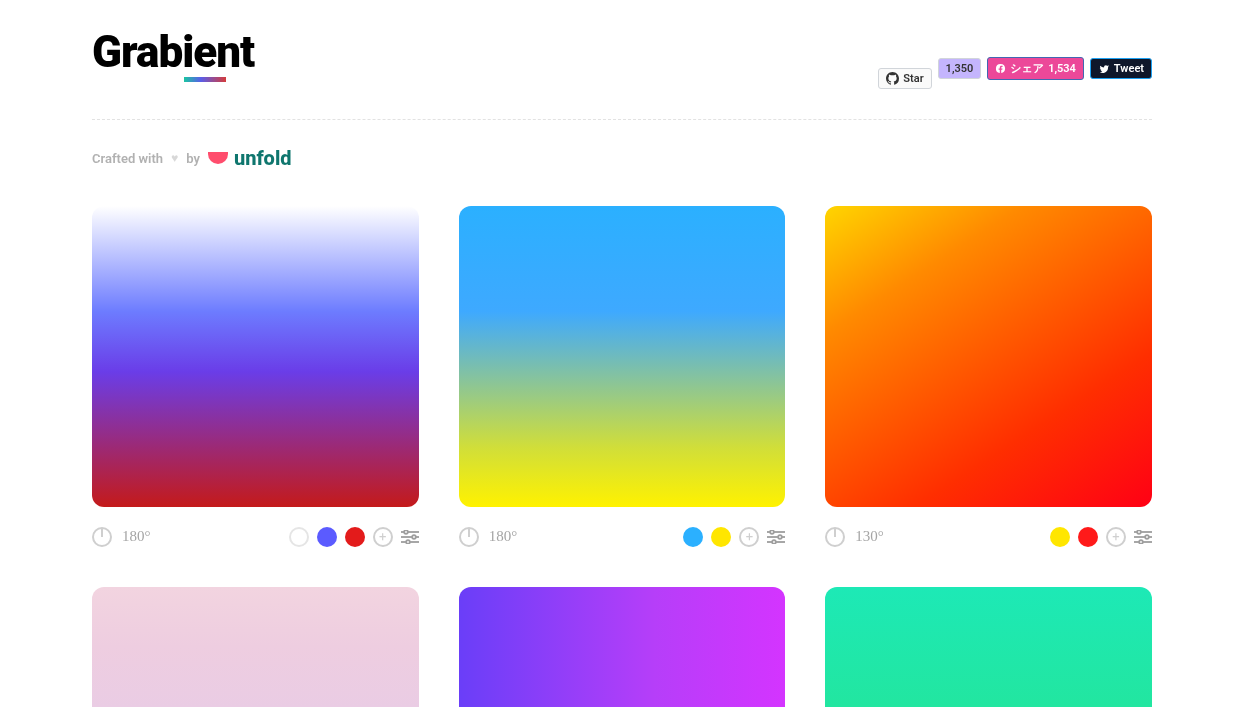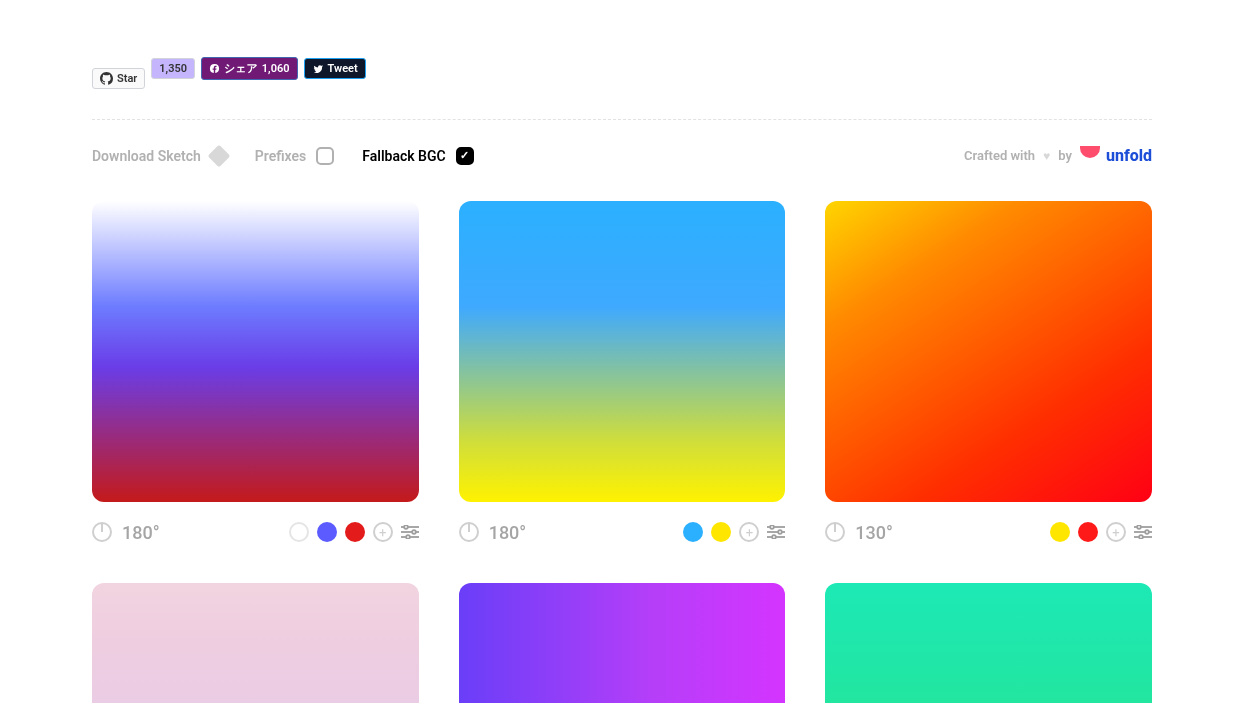--- a/index.html
+++ b/index.html
@@ -49,21 +49,21 @@
   font-weight: 600;
   border-radius: 3px;
   padding: 3px 7px;
   cursor: pointer;
   border: 1px solid #ccc;
   background: #f5f5f5;
   color: #333;
 }
 .social-btn.github { background: #fafafa; border-color: #d1d5da; margin-top: 20px; }
 .social-btn.github-count { background: #c4b5fd; border-color: #d1d5da; }
-.social-btn.facebook { background: #701a75; color: #fff; border-color: #4267B2; }
+.social-btn.facebook { background: #ec4899; color: #fff; border-color: #4267B2; }
 .social-btn.twitter { background: #0f172a; color: #fff; border-color: #1DA1F2; }
 .gh-icon { width: 13px; height: 13px; }
 
 .divider {
   border-top: 1px dashed #e2e2e2;
   margin-bottom: 26px;
 }
 
 .toolbar {
   display: flex;
@@ -116,24 +116,25 @@
   font-size: 13px;
   font-weight: 600;
   color: #b1b1b1;
 }
 .heart-icon {
   color: #d8d8d8;
   font-size: 12px;
 }
 .unfold-logo {
   display: flex;
+  align-items: center;
   gap: 6px;
-  color: #1d4ed8;
+  color: #0f766e;
   font-weight: 800;
-  font-size: 16px;
+  font-size: 20px;
 }
 .unfold-mark {
   width: 20px; height: 12px;
   background: #ff4d6d;
   border-radius: 0 0 12px 12px;
 }
 
 .grid {
   display: grid;
   grid-template-columns: repeat(3, 1fr);
@@ -149,22 +150,23 @@
   display: flex;
   justify-content: space-between;
   align-items: center;
   margin-top: 20px;
 }
 .angle-control {
   display: flex;
   align-items: center;
   gap: 10px;
   color: #a5a5a5;
-  font-size: 18px;
+  font-size: 15px;
   font-weight: 500;
+  font-family: Liberation Serif, serif;
 }
 .angle-icon {
   width: 20px; height: 20px;
   border: 2px solid #cfcfcf;
   border-radius: 50%;
   position: relative;
 }
 .angle-icon::after {
   content: '';
   position: absolute;
@@ -211,65 +213,53 @@
 .g5 { background: linear-gradient(90deg, #6a3ef8 0%, #b63ef9 60%, #d434ff 100%); }
 .g6 { background: linear-gradient(180deg, #1de9b6 0%, #22e6a0 100%); }
 .partial { aspect-ratio: 326/120; border-radius: 12px 12px 0 0; }
 </style>
 </head>
 <body>
 
 <div class="container">
 
   <div class="header">
+    <div class="logo">
+      <span>Grabient</span>
+      <div class="logo-underline"></div>
+    </div>
     <div class="social-buttons">
       <div class="social-btn github">
         <svg class="gh-icon" viewBox="0 0 16 16" fill="#333">
             <path d="M8 0C3.58 0 0 3.58 0 8c0 3.54 2.29 6.53 5.47 7.59.4.07.55-.17.55-.38 0-.19-.01-.82-.01-1.49-2.01.37-2.53-.49-2.69-.94-.09-.23-.48-.94-.82-1.13-.28-.15-.68-.52-.01-.53.63-.01 1.08.58 1.23.82.72 1.21 1.87.87 2.33.66.07-.52.28-.87.51-1.07-1.78-.2-3.64-.89-3.64-3.95 0-.87.31-1.59.82-2.15-.08-.2-.36-1.02.08-2.12 0 0 .67-.21 2.2.82.64-.18 1.32-.27 2-.27.68 0 1.36.09 2 .27 1.53-1.04 2.2-.82 2.2-.82.44 1.1.16 1.92.08 2.12.51.56.82 1.27.82 2.15 0 3.07-1.87 3.75-3.65 3.95.29.25.54.73.54 1.48 0 1.07-.01 1.93-.01 2.2 0 .21.15.46.55.38A8.013 8.013 0 0016 8c0-4.42-3.58-8-8-8z"></path>
           </svg>
         <span>Star</span>
       </div>
       <div class="social-btn github-count">
         <span>1,350</span>
       </div>
       <div class="social-btn facebook">
         <svg width="11" height="11" viewBox="0 0 24 24" fill="#fff">
             <path d="M22 12a10 10 0 10-11.56 9.88v-6.99H7.9V12h2.54V9.8c0-2.5 1.49-3.89 3.77-3.89 1.09 0 2.24.2 2.24.2v2.46h-1.26c-1.24 0-1.63.77-1.63 1.56V12h2.78l-.44 2.89h-2.34v6.99A10 10 0 0022 12z"></path>
           </svg>
         <span>シェア</span>
-        <span>1,060</span>
+        <span>1,534</span>
       </div>
       <div class="social-btn twitter">
         <svg width="12" height="10" viewBox="0 0 24 24" fill="#fff">
             <path d="M23 3a10.9 10.9 0 01-3.14 1.53A4.48 4.48 0 0016.5 3a4.48 4.48 0 00-4.48 4.48c0 .35.04.7.11 1.03A12.72 12.72 0 013 4.1a4.48 4.48 0 001.39 5.98A4.44 4.44 0 012 9.5v.06a4.48 4.48 0 003.6 4.4 4.5 4.5 0 01-2 .08 4.48 4.48 0 004.18 3.11A9 9 0 012 19.54 12.7 12.7 0 008.88 21.5c8.26 0 12.78-6.84 12.78-12.78l-.01-.58A9.14 9.14 0 0023 3z"></path>
           </svg>
         <span>Tweet</span>
       </div>
     </div>
   </div>
 
   <div class="divider"></div>
 
   <div class="toolbar">
-    <div class="toolbar-left">
-      <div class="tool-item">
-        <span>Download Sketch</span>
-        <div class="diamond-icon"></div>
-      </div>
-      <div class="tool-item">
-        <span>Prefixes</span>
-        <div class="checkbox"></div>
-      </div>
-      <div class="tool-item active">
-        <span>Fallback BGC</span>
-        <div class="checkbox checked">
-          <span class="checkmark">✓</span>
-        </div>
-      </div>
-    </div>
     <div class="toolbar-right">
       <span>Crafted with</span>
       <span class="heart-icon">♥</span>
       <span>by</span>
       <div class="unfold-logo">
         <div class="unfold-mark"></div>
         <span>unfold</span>
       </div>
     </div>
   </div>

